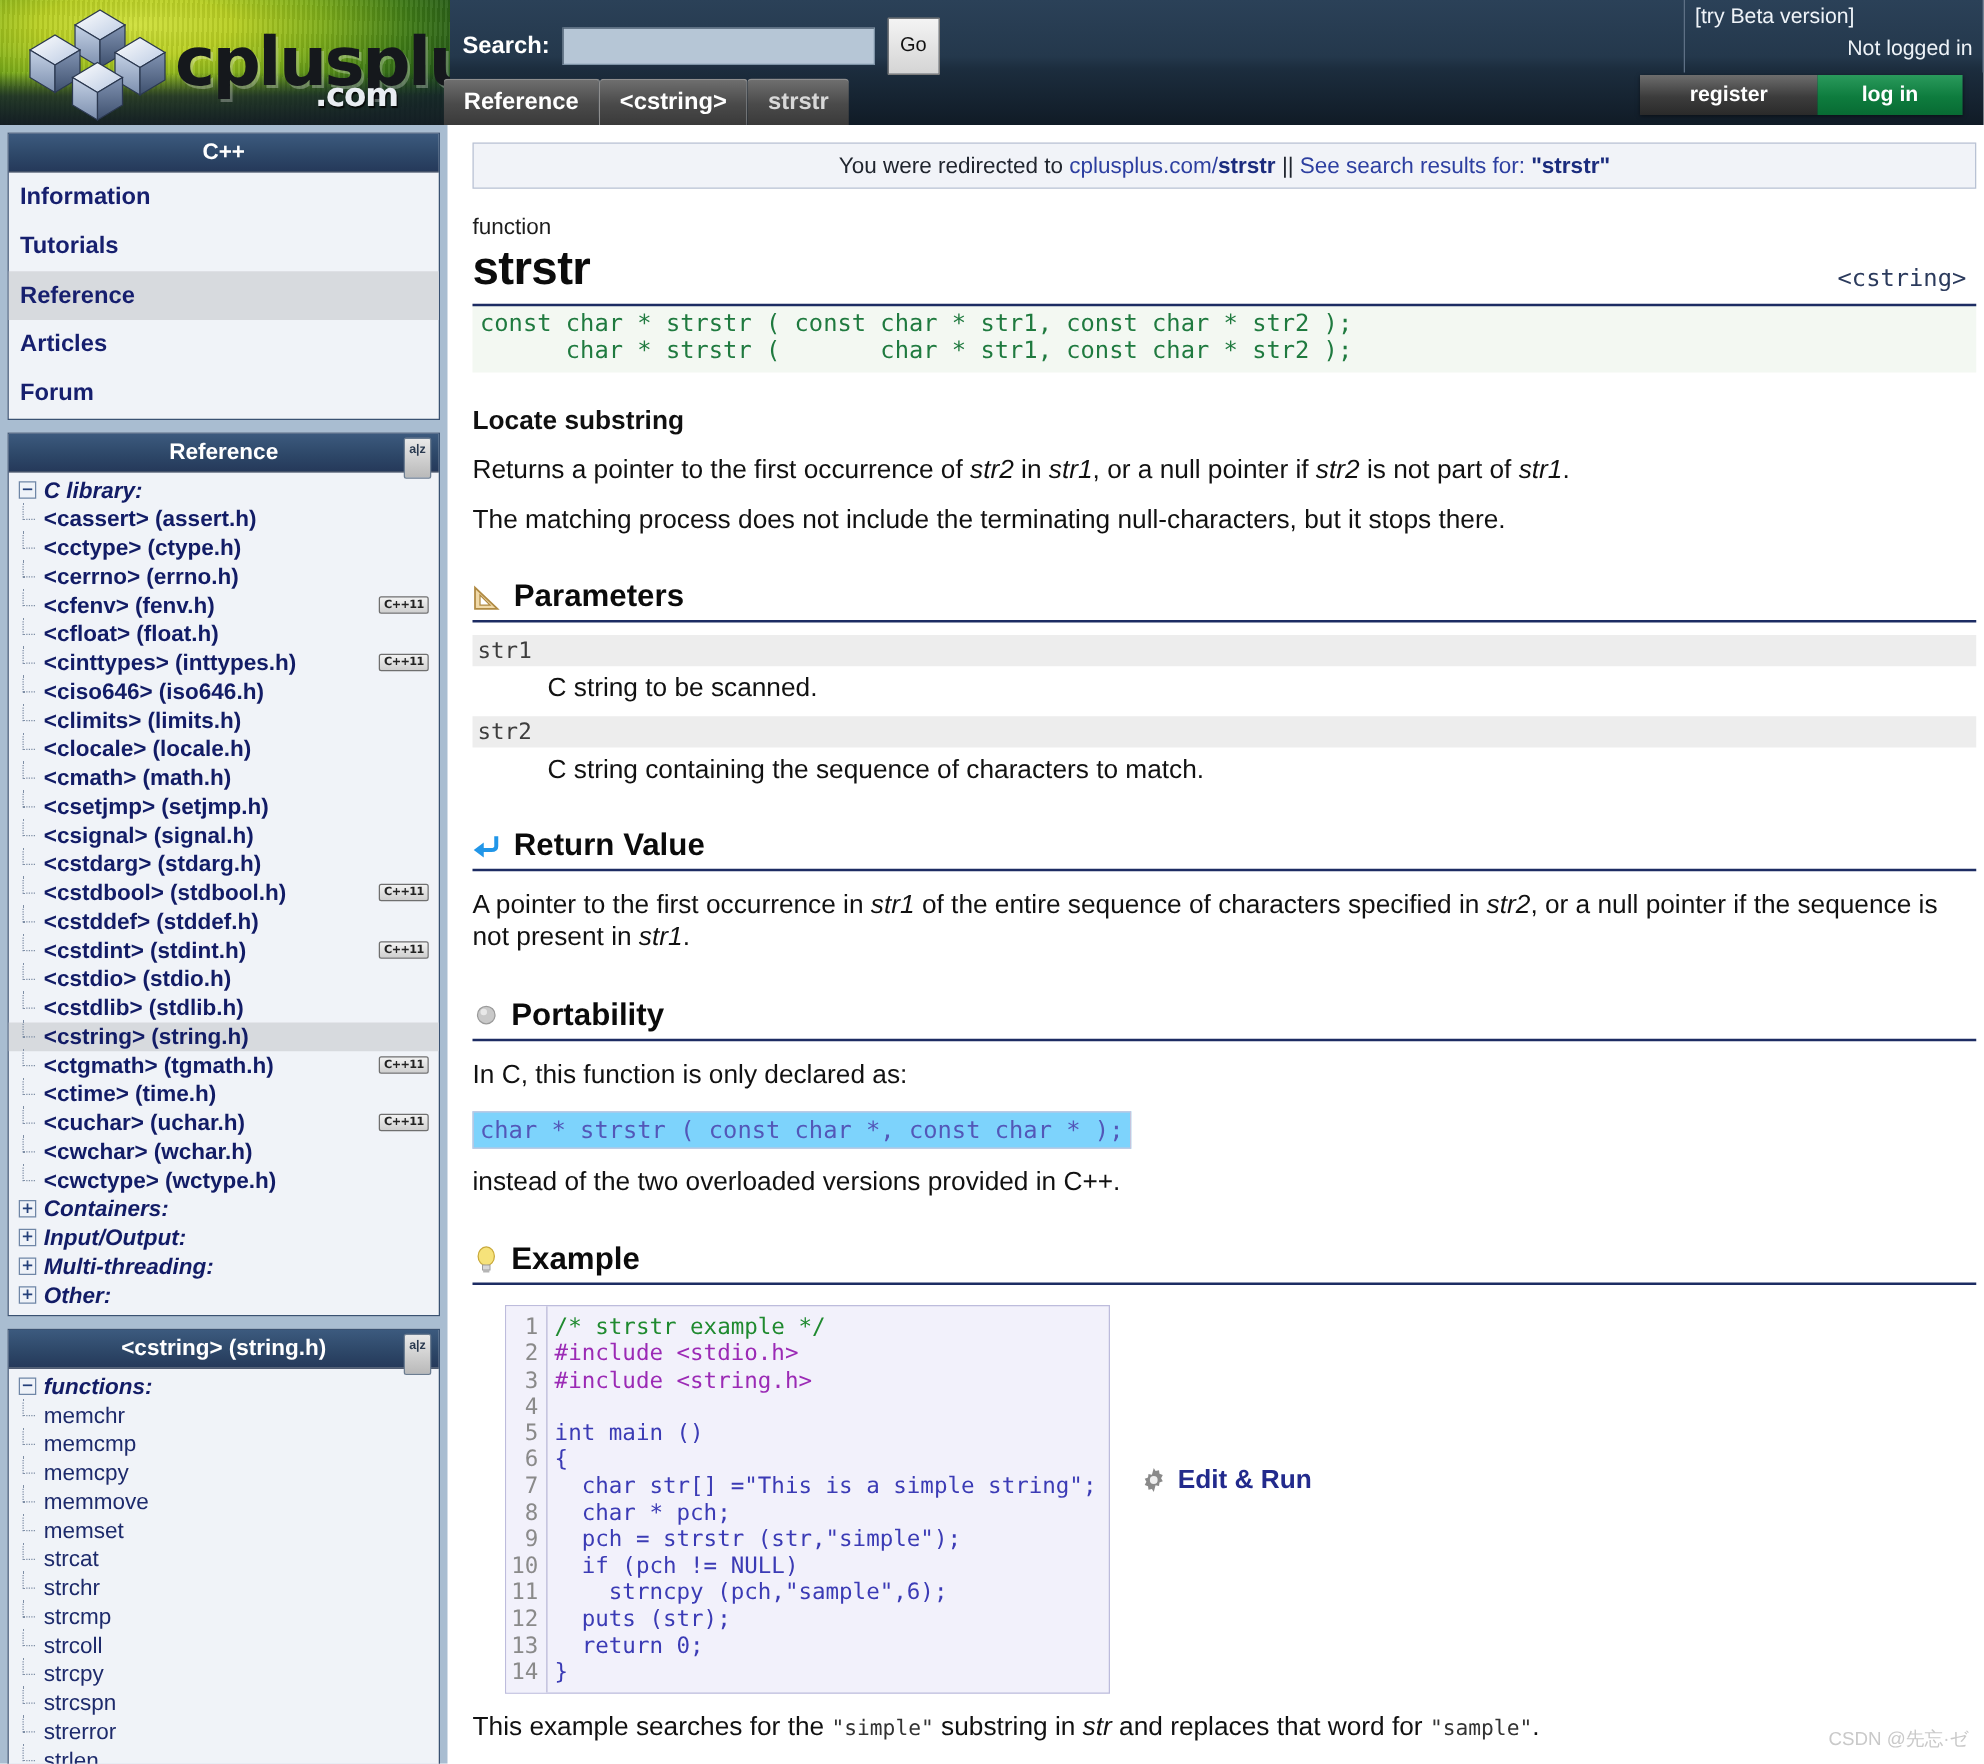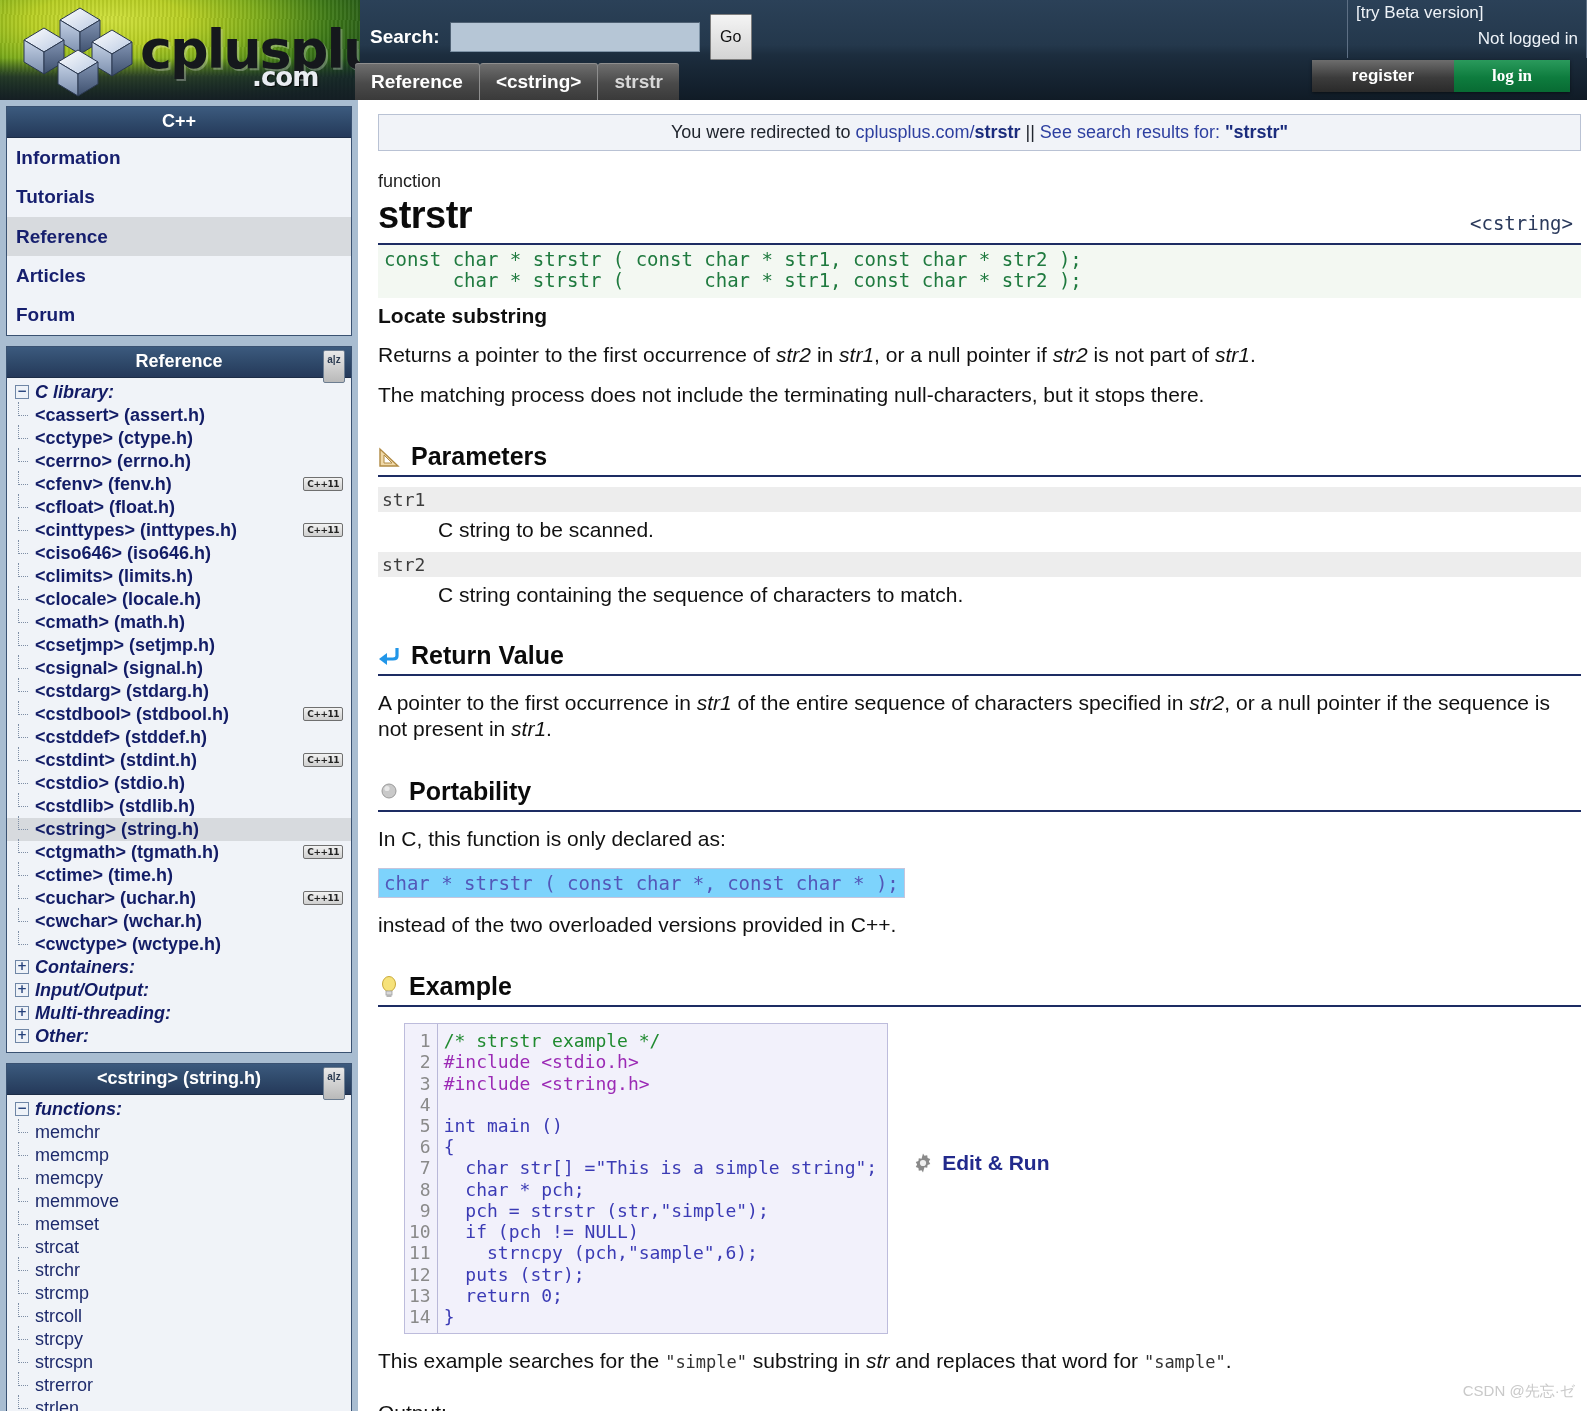--- a/index.html
+++ b/index.html
@@ -77,21 +77,21 @@
     box-shadow: 0 1px 3px rgba(0,0,0,.5);
   }
   .btn-register{
     width:142px; height:32px; display:flex; align-items:center; justify-content:center;
     background: linear-gradient(to bottom,#6d6d6d,#3c3c3c 55%,#2a2a2a);
     color:#fff; font-weight:bold; font-size:17px; cursor:pointer;
   }
   .btn-login{
     width:116px; height:32px; display:flex; align-items:center; justify-content:center;
     background: linear-gradient(to bottom,#2a9a5c,#0e7c3e 55%,#086b33);
-    color:#fff; font-weight:bold; font-size:17px; cursor:pointer;font-family:Liberation Serif, serif;
+    color:#fff; font-weight:bold; font-size:17px; cursor:pointer;
   }
 
   
   .crumbs{ position:absolute; left:355px; top:59px; display:flex; height:41px; align-items:flex-end; z-index:6;}
   .crumb{
     height:37px; display:flex; align-items:center; padding:0 16px;
     font-weight:bold; font-size:19px; color:#ffffff;
     background: linear-gradient(to bottom,#707070,#4a4a4a 55%,#3a3a3a);
     border-right:1px solid #8e8e8e;
     border-top-left-radius:3px; border-top-right-radius:3px;
@@ -182,21 +182,21 @@
     position:absolute; right:8px; top:18px;
     font-family:"DejaVu Sans Mono", monospace; font-size:19px; color:#2b3a5c;
   }
   .sigbox{
     margin:0 6px; border-top:2px solid #1d2c63; background:#f3f8f2;
     padding:4px 6px 6px 6px;
     font-family:"DejaVu Sans Mono", monospace; font-size:19px; color:#1f7a3f;
     line-height:1.12; white-space:pre;
   }
 
-  .desc-h{ margin:6px 6px 0 6px; font-size:21px; font-weight:bold; color:#101010; }
+  .desc-h{ margin:27px 6px 0 6px; font-size:21px; font-weight:bold; color:#101010; }
   .para{ margin:14px 6px 0 6px; font-size:21px; color:#111; line-height:1.25; }
   .para i{ font-style:italic; }
 
   .sec-h{
     margin:34px 6px 0 6px; display:flex; align-items:center; gap:9px;
     border-bottom:2px solid #1d2c63; padding-bottom:4px;
   }
   .sec-h .txt{ font-size:25px; font-weight:bold; color:#0b0b0b; }
 
   .paramname{

